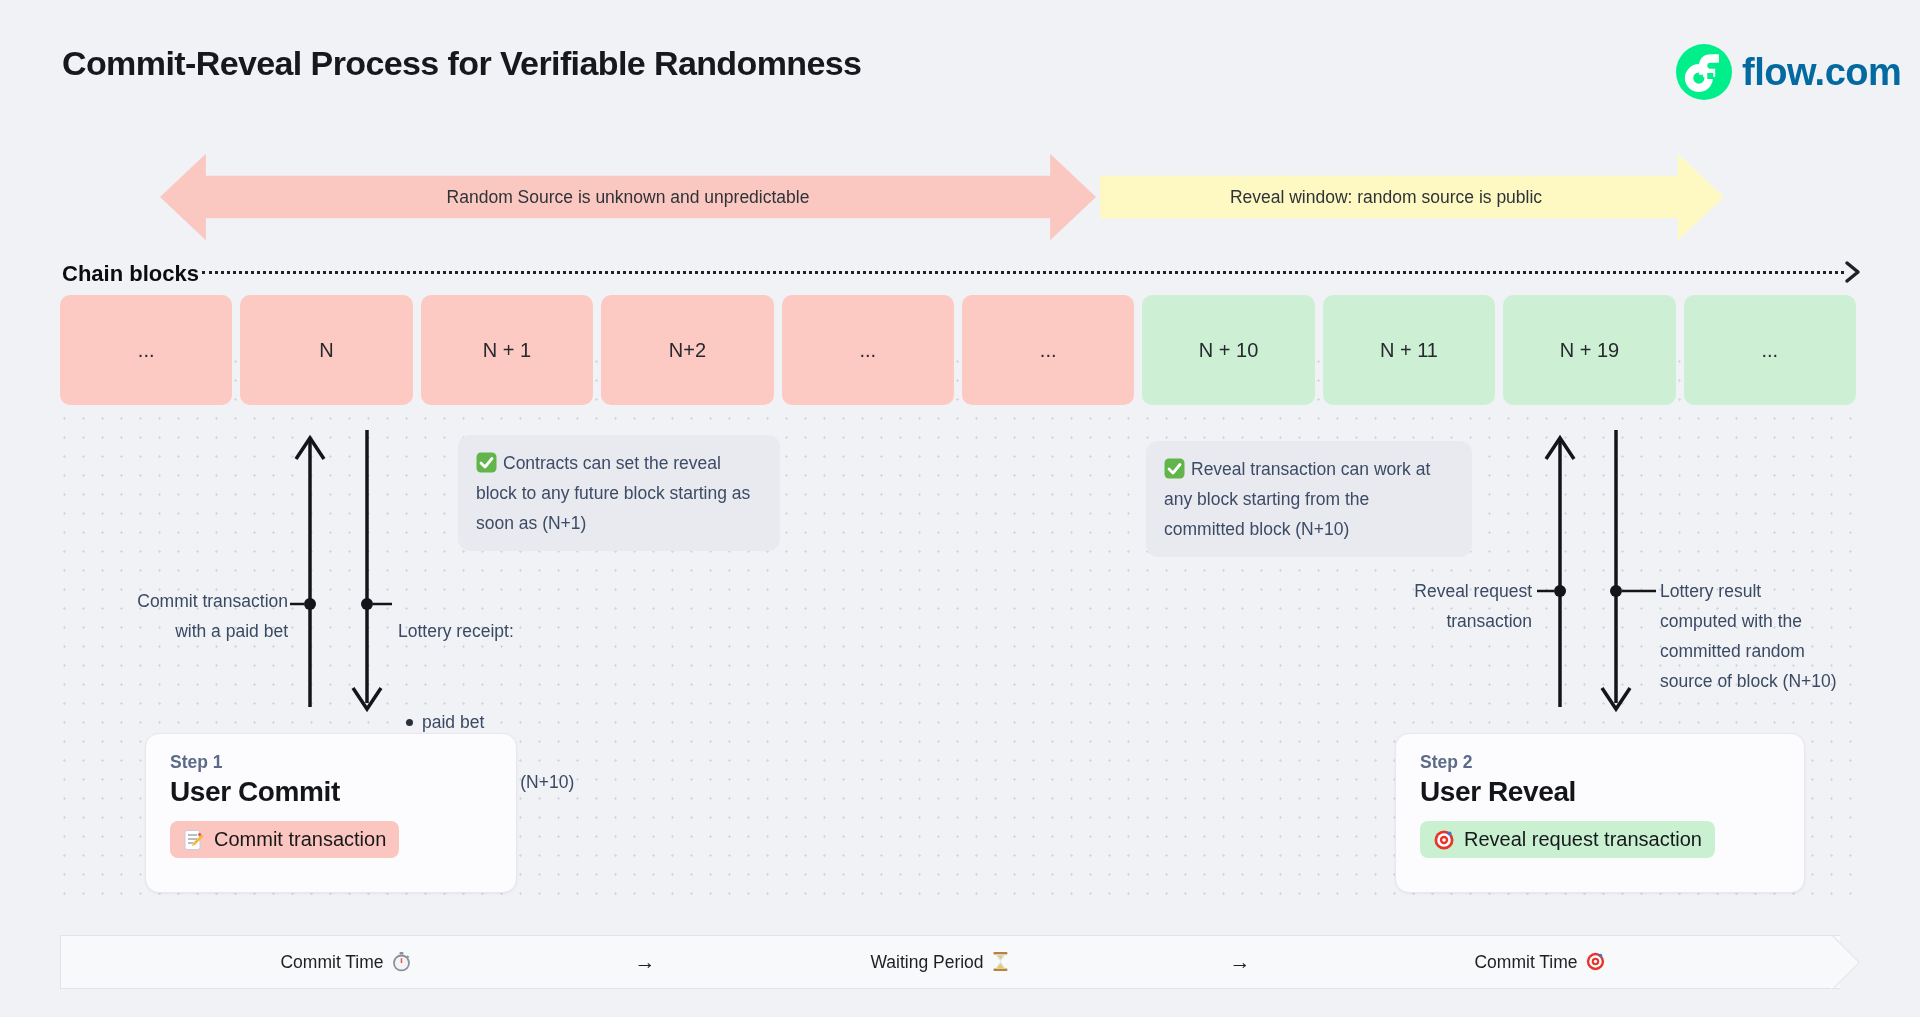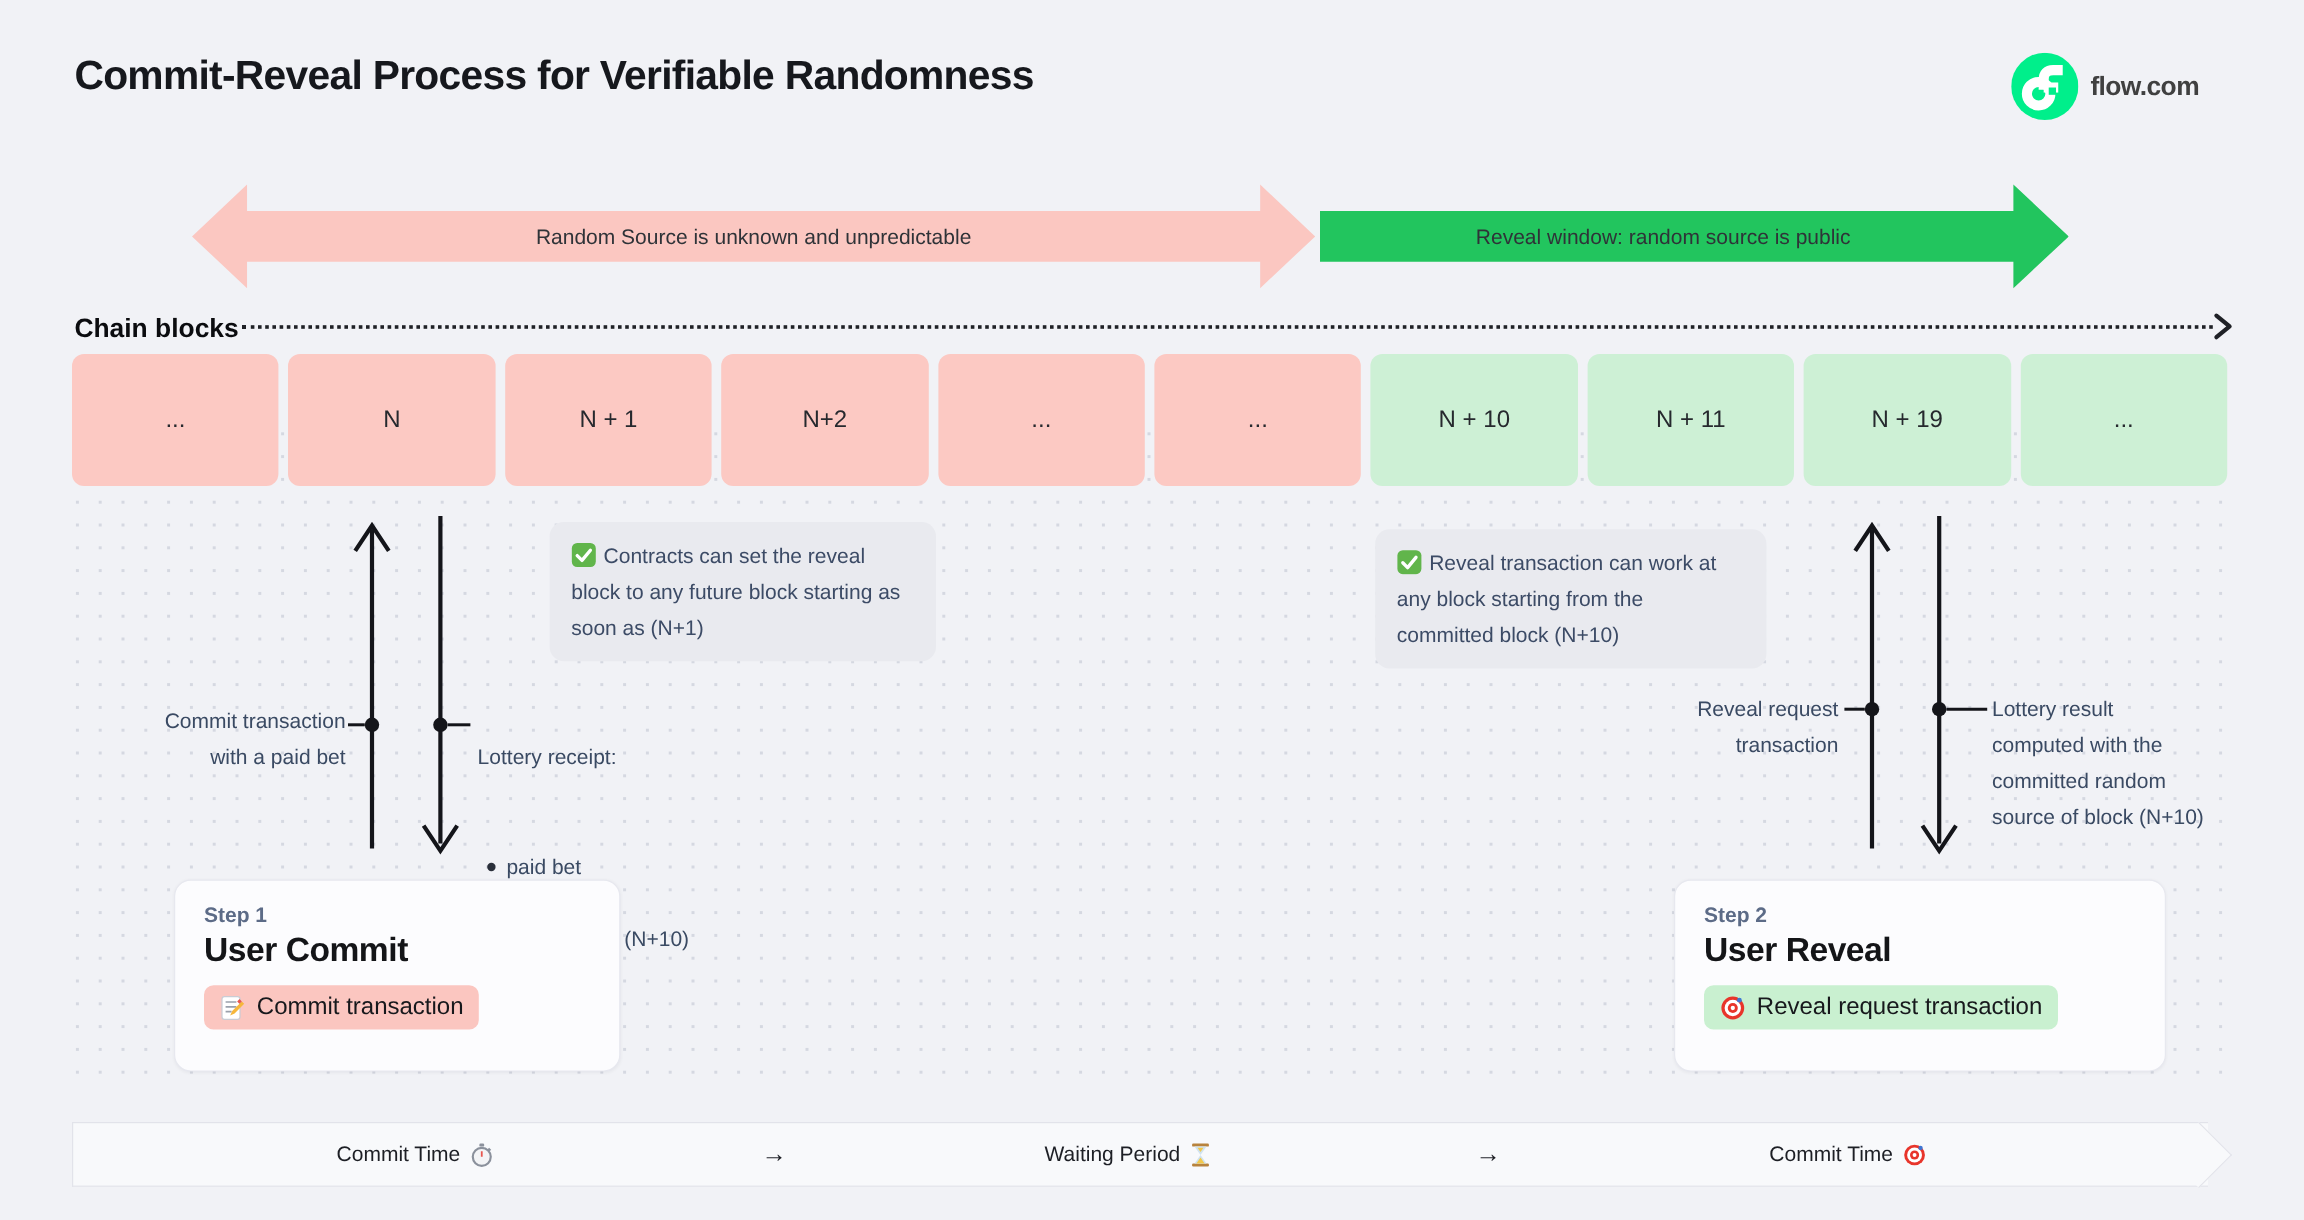--- a/index.html
+++ b/index.html
@@ -9,31 +9,31 @@
     background:#f1f2f6;
     font-family:"Liberation Sans", sans-serif;
     color:#17191e;
     overflow:hidden;
   }
   .abs { position:absolute; }
 
   
   .title { left:62px; top:44px; font-size:34px; font-weight:700; letter-spacing:-0.6px; color:#16181d; }
   .brand { left:1676px; top:44px; display:flex; align-items:center; gap:10px; }
-  .brand .brand-text { font-size:22px; font-weight:800; color:#404040; letter-spacing:-0.5px; }
+  .brand .brand-text { font-size:38px; font-weight:800; color:#0369a1; letter-spacing:-0.5px; }
 
   
   .banner { height:90px; display:flex; align-items:center; justify-content:center; font-size:17.5px; color:#2f3338; }
   .banner-pink {
     left:160px; top:152px; width:936px; background:#fbc7c1;
     clip-path:polygon(0% 50%, 4.9% 2%, 4.9% 26.5%, 95.1% 26.5%, 95.1% 2%, 100% 50%, 95.1% 98%, 95.1% 73.5%, 4.9% 73.5%, 4.9% 98%);
     padding:0 56px;
   }
   .banner-green {
-    left:1100px; top:152px; width:624px; background:#22c55e;
+    left:1100px; top:152px; width:624px; background:#fef9c3;
     clip-path:polygon(0% 26.5%, 92.6% 26.5%, 92.6% 2%, 100% 50%, 92.6% 98%, 92.6% 73.5%, 0% 73.5%);
     padding-right:52px;
   }
 
   
   .chain-label { left:62px; top:261px; font-size:22px; font-weight:700; color:#0b0c0f; }
   .chain-dots { left:202px; top:271px; width:1642px; border-top:3px dotted #1f2126; }
   .chain-arrowhead { left:1844px; top:260px; }
   .blocks { left:60px; top:295px; width:1796px; display:grid; grid-template-columns:repeat(10,1fr); gap:8px; }
   .block {
@@ -88,21 +88,21 @@
   
   .timeline {
     left:60px; top:935px; width:1780px; height:54px;
     background:#f8f9fb; border:1px solid #e2e3ea; border-right:none;
   }
   .timeline-chevron {
     left:1813px; top:942.5px; width:39px; height:39px;
     background:#f8f9fb; border-top:1px solid #e2e3ea; border-right:1px solid #e2e3ea;
     transform:rotate(45deg);
   }
-  .tl-item { top:962px; transform:translate(-50%,-50%); display:flex; align-items:flex-end; gap:8px; font-size:17.5px; color:#1d1f25; white-space:nowrap; }
+  .tl-item { top:962px; transform:translate(-50%,-50%); display:flex; align-items:flex-start; gap:8px; font-size:17.5px; color:#1d1f25; white-space:nowrap; }
   .tl-arrow { top:962px; transform:translate(-50%,-50%); font-size:21px; color:#1d1f25; }
   .tl-1 { left:346px; } .tl-a1 { left:645px; } .tl-2 { left:940px; } .tl-a2 { left:1240px; } .tl-3 { left:1540px; }
 
   svg { display:block; }
   .overlay { left:0; top:0; pointer-events:none; }
 </style>
 </head>
 <body>
 
 <div class="abs pattern"></div>

